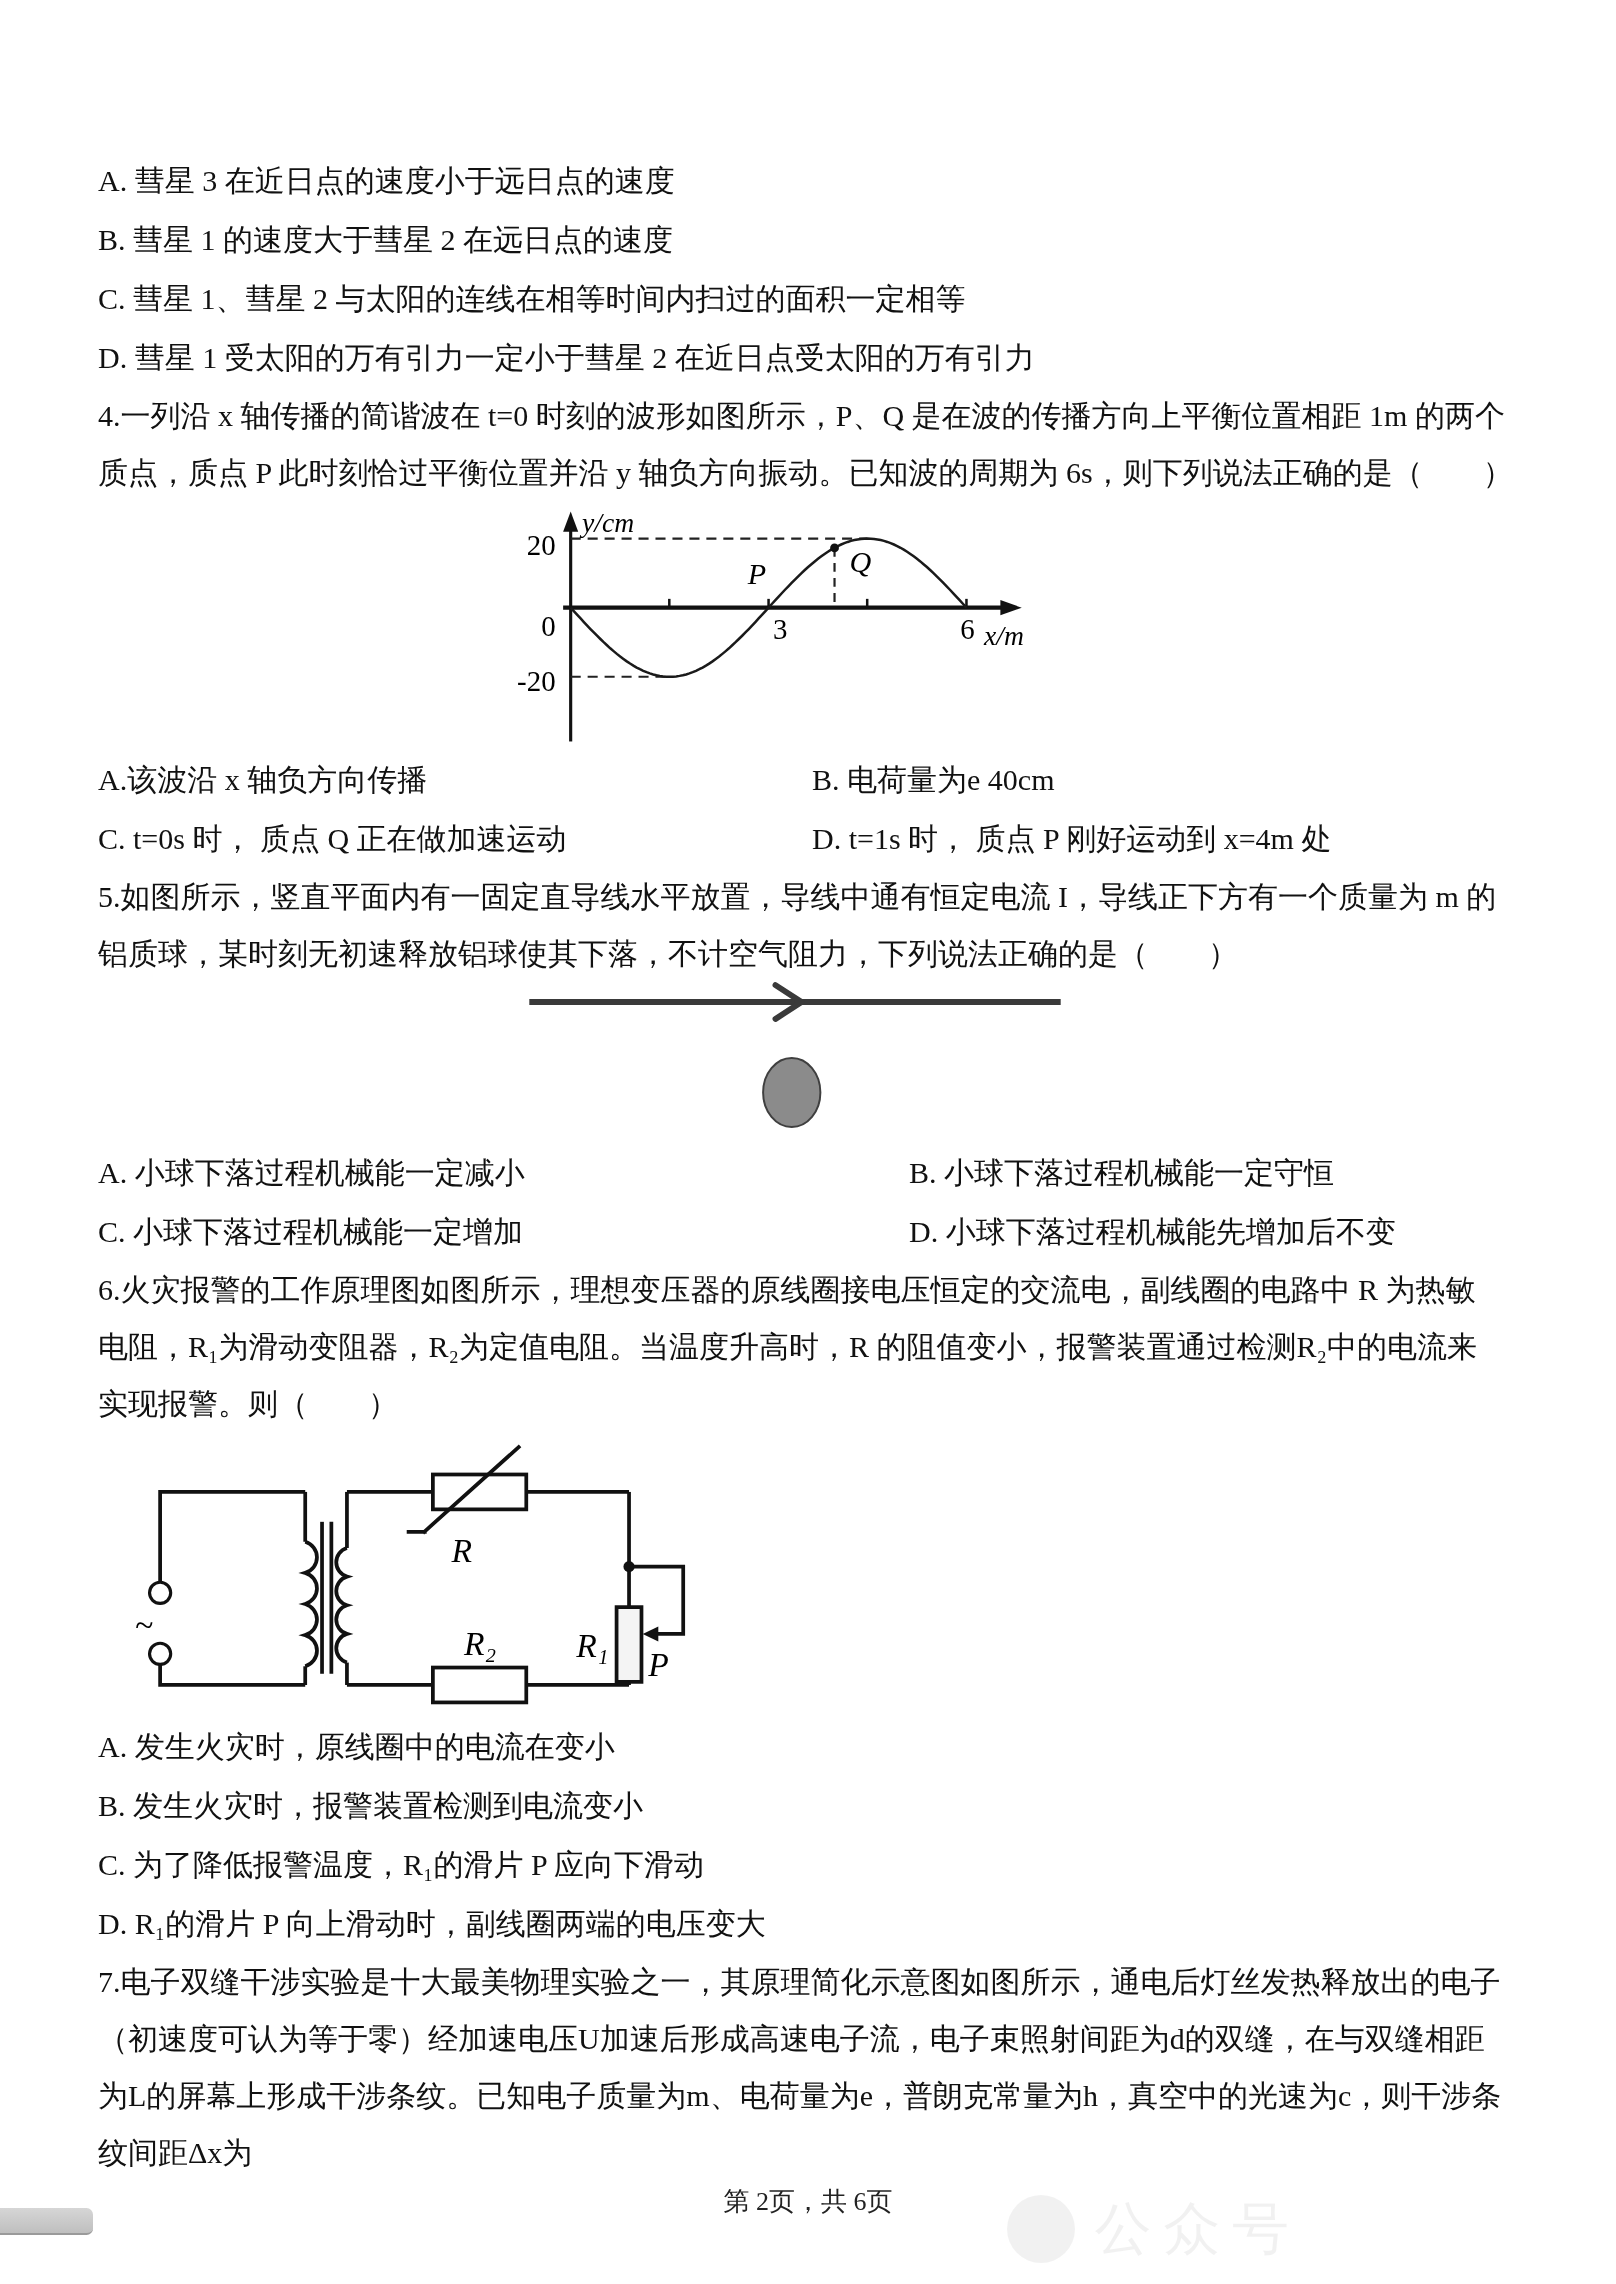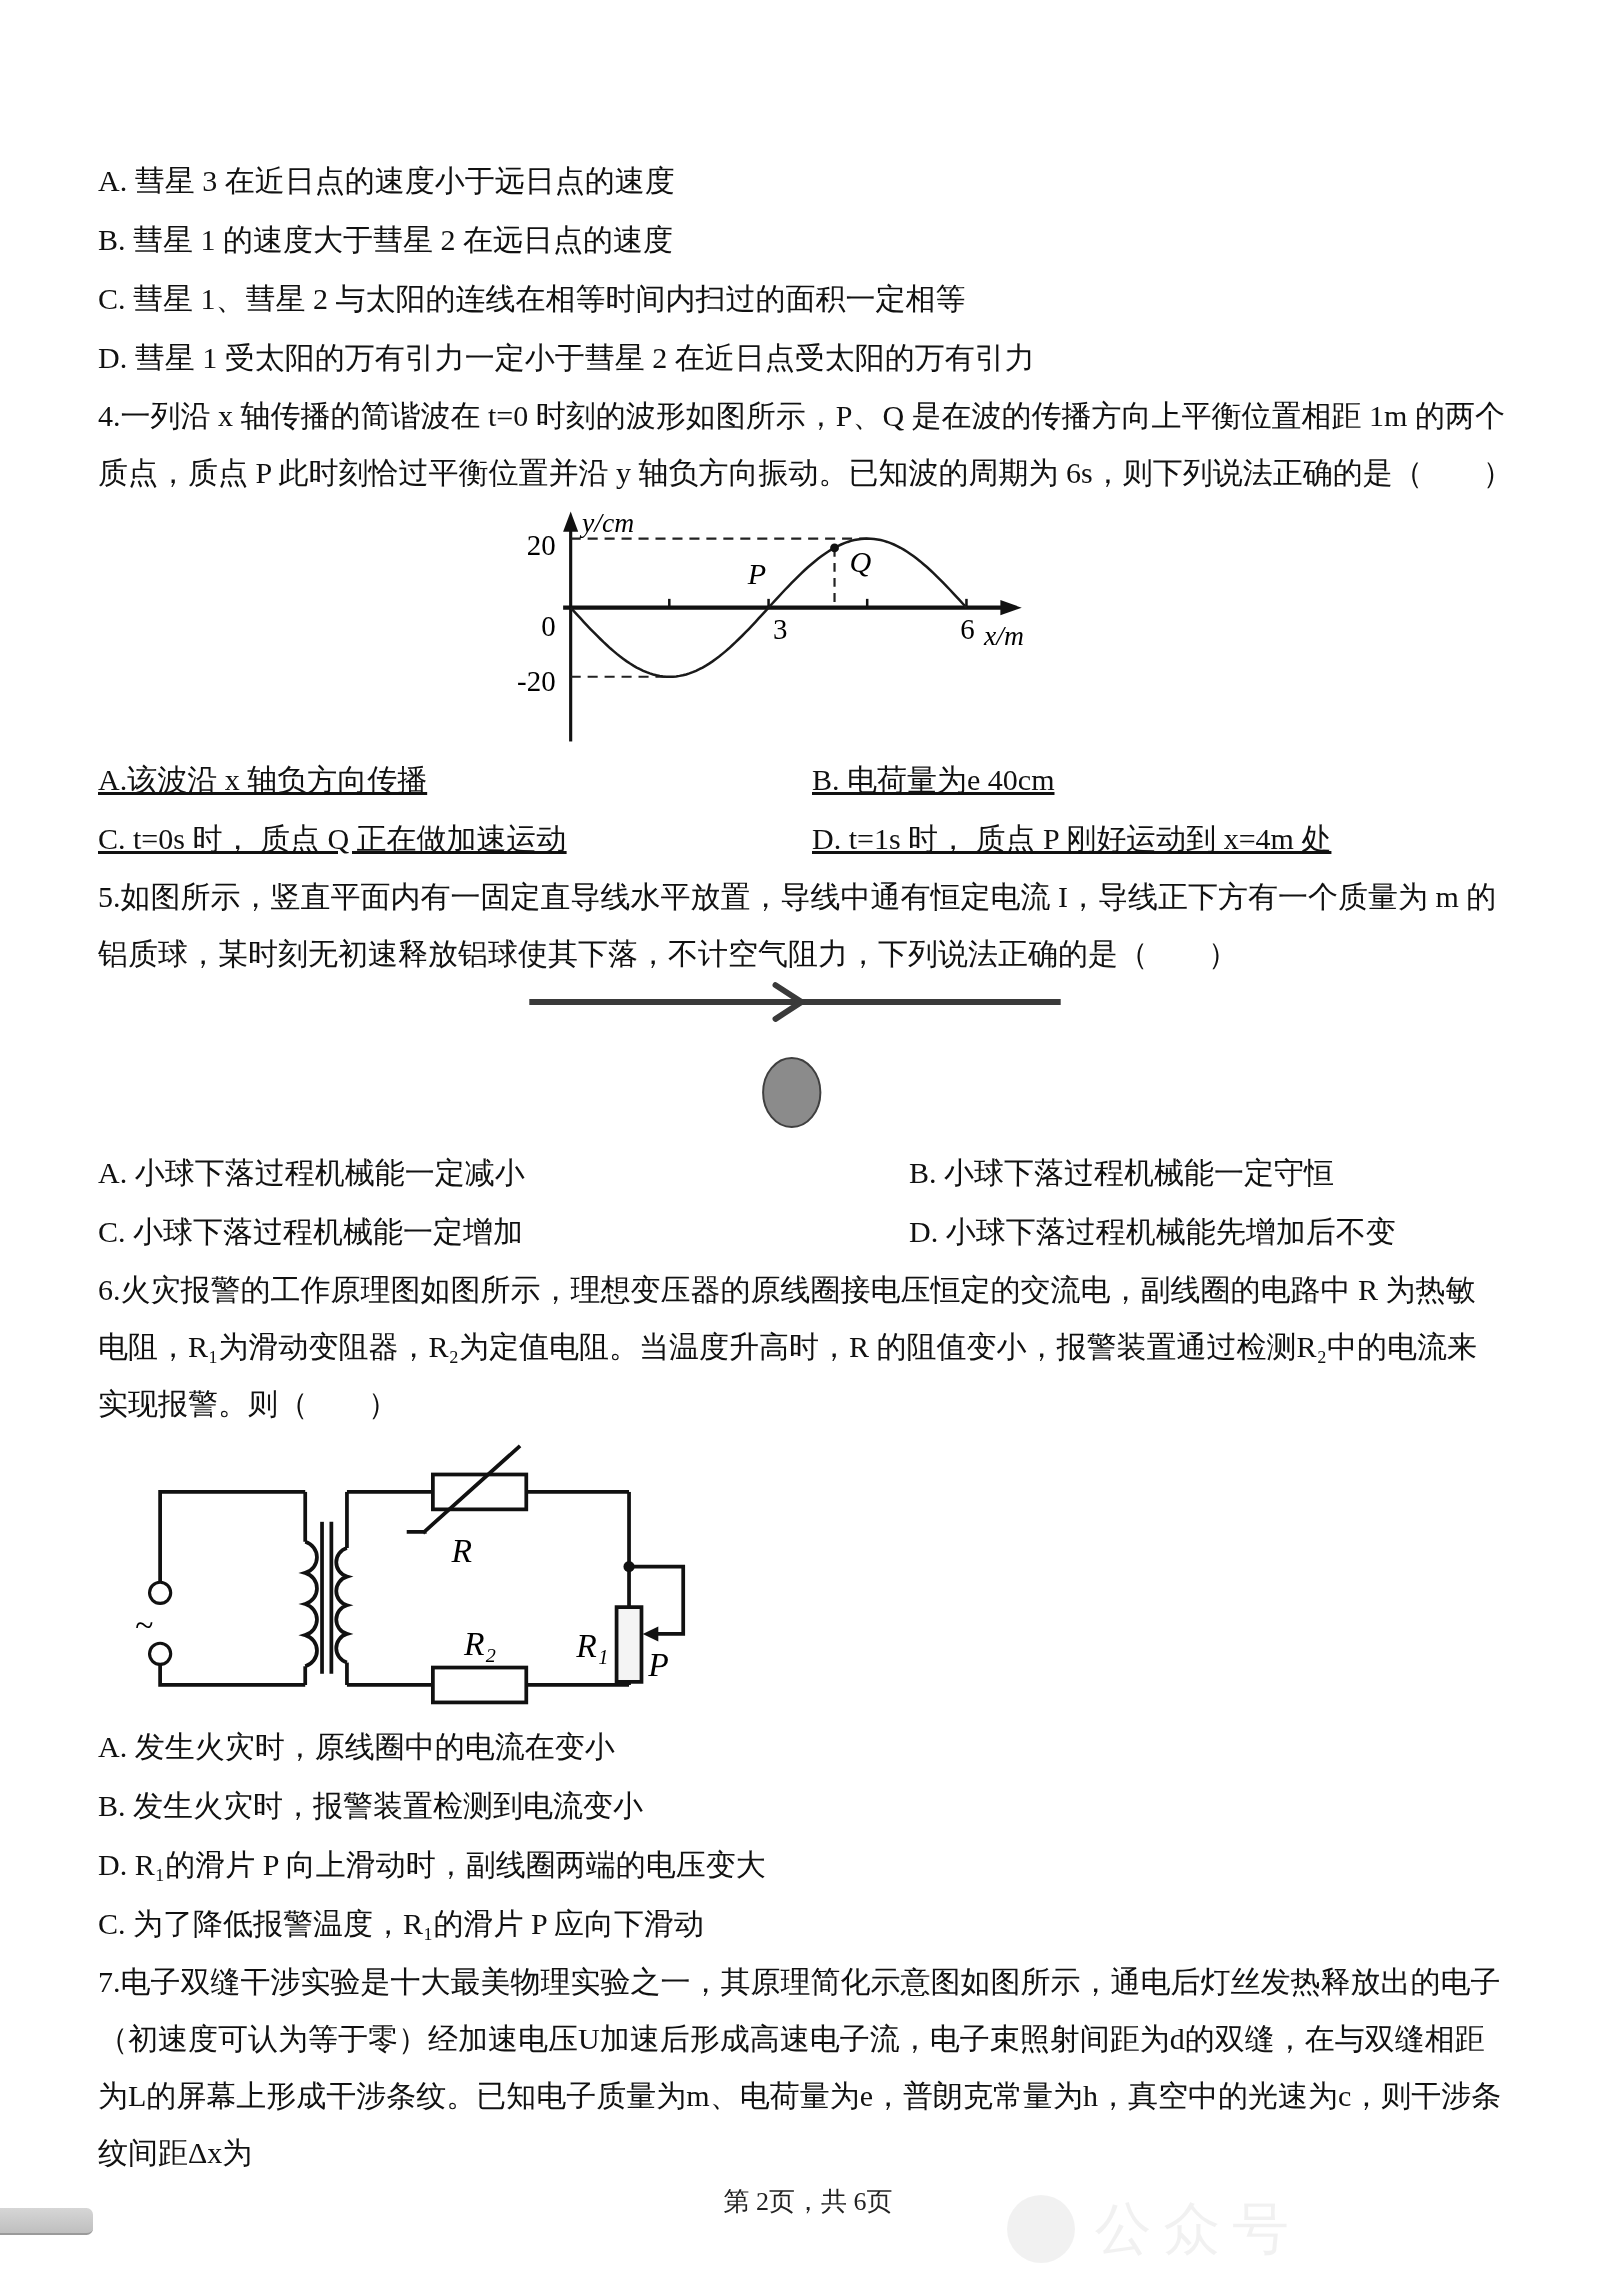--- a/index.html
+++ b/index.html
@@ -13,21 +13,21 @@
     overflow:hidden;
   }
   .content{
     position:absolute;left:98px;top:0;width:1424px;
     padding-top:151px;
     font-size:30px;
   }
   .optline{height:59px;line-height:59px;white-space:nowrap;}
   .qline{height:57px;line-height:57px;white-space:nowrap;}
   .optrow{display:grid;height:59px;line-height:59px;white-space:nowrap;}
-  .optrow.half{grid-template-columns:714px 1fr;text-decoration:underline;}
+  .optrow.half{grid-template-columns:714px 1fr;}
   .optrow.wide{grid-template-columns:811px 1fr;}
   .fig{position:relative;}
   .fig-wave{margin:9px 0 6.5px 391px;width:534px;}
   .fig-wire{margin:3.9px 0 7.8px 430px;width:534px;}
   .fig-circuit{margin:6.5px 0 3.9px 26px;width:652px;}
   svg{display:block;overflow:visible;}
   .axis-label{font-style:italic;font-size:44px;font-family:"Liberation Serif",serif;}
   .tick-label{font-size:46px;font-family:"Liberation Serif",serif;}
   .pt-label{font-style:italic;font-size:48px;font-family:"Liberation Serif",serif;}
   .circ-label{font-style:italic;font-size:54px;font-family:"Liberation Serif",serif;}
@@ -168,22 +168,22 @@
 
         <path d="M312,350 H450" fill="none" stroke="#111" stroke-width="6"></path>
         <rect x="450" y="322" width="150" height="56" fill="#fff" stroke="#111" stroke-width="6"></rect>
         <path d="M600,350 H765" fill="none" stroke="#111" stroke-width="6"></path>
         <text class="circ-label" x="500" y="302">R₂</text>
       </svg>
     </div>
 
     <div class="optline">A. 发生火灾时，原线圈中的电流在变小</div>
     <div class="optline">B. 发生火灾时，报警装置检测到电流变小</div>
+    <div class="optline">C. 为了降低报警温度，R₁的滑片 P 应向下滑动</div>
     <div class="optline">D. R₁的滑片 P 向上滑动时，副线圈两端的电压变大</div>
-    <div class="optline">C. 为了降低报警温度，R₁的滑片 P 应向下滑动</div>
 
     <div class="qline">7.电子双缝干涉实验是十大最美物理实验之一，其原理简化示意图如图所示，通电后灯丝发热释放出的电子</div>
     <div class="qline">（初速度可认为等于零）经加速电压U加速后形成高速电子流，电子束照射间距为d的双缝，在与双缝相距</div>
     <div class="qline">为L的屏幕上形成干涉条纹。已知电子质量为m、电荷量为e，普朗克常量为h，真空中的光速为c，则干涉条</div>
     <div class="qline">纹间距Δx为</div>
   </div>
 
   <div class="footer">第 2页，共 6页</div>
 
   <div class="watermark">

